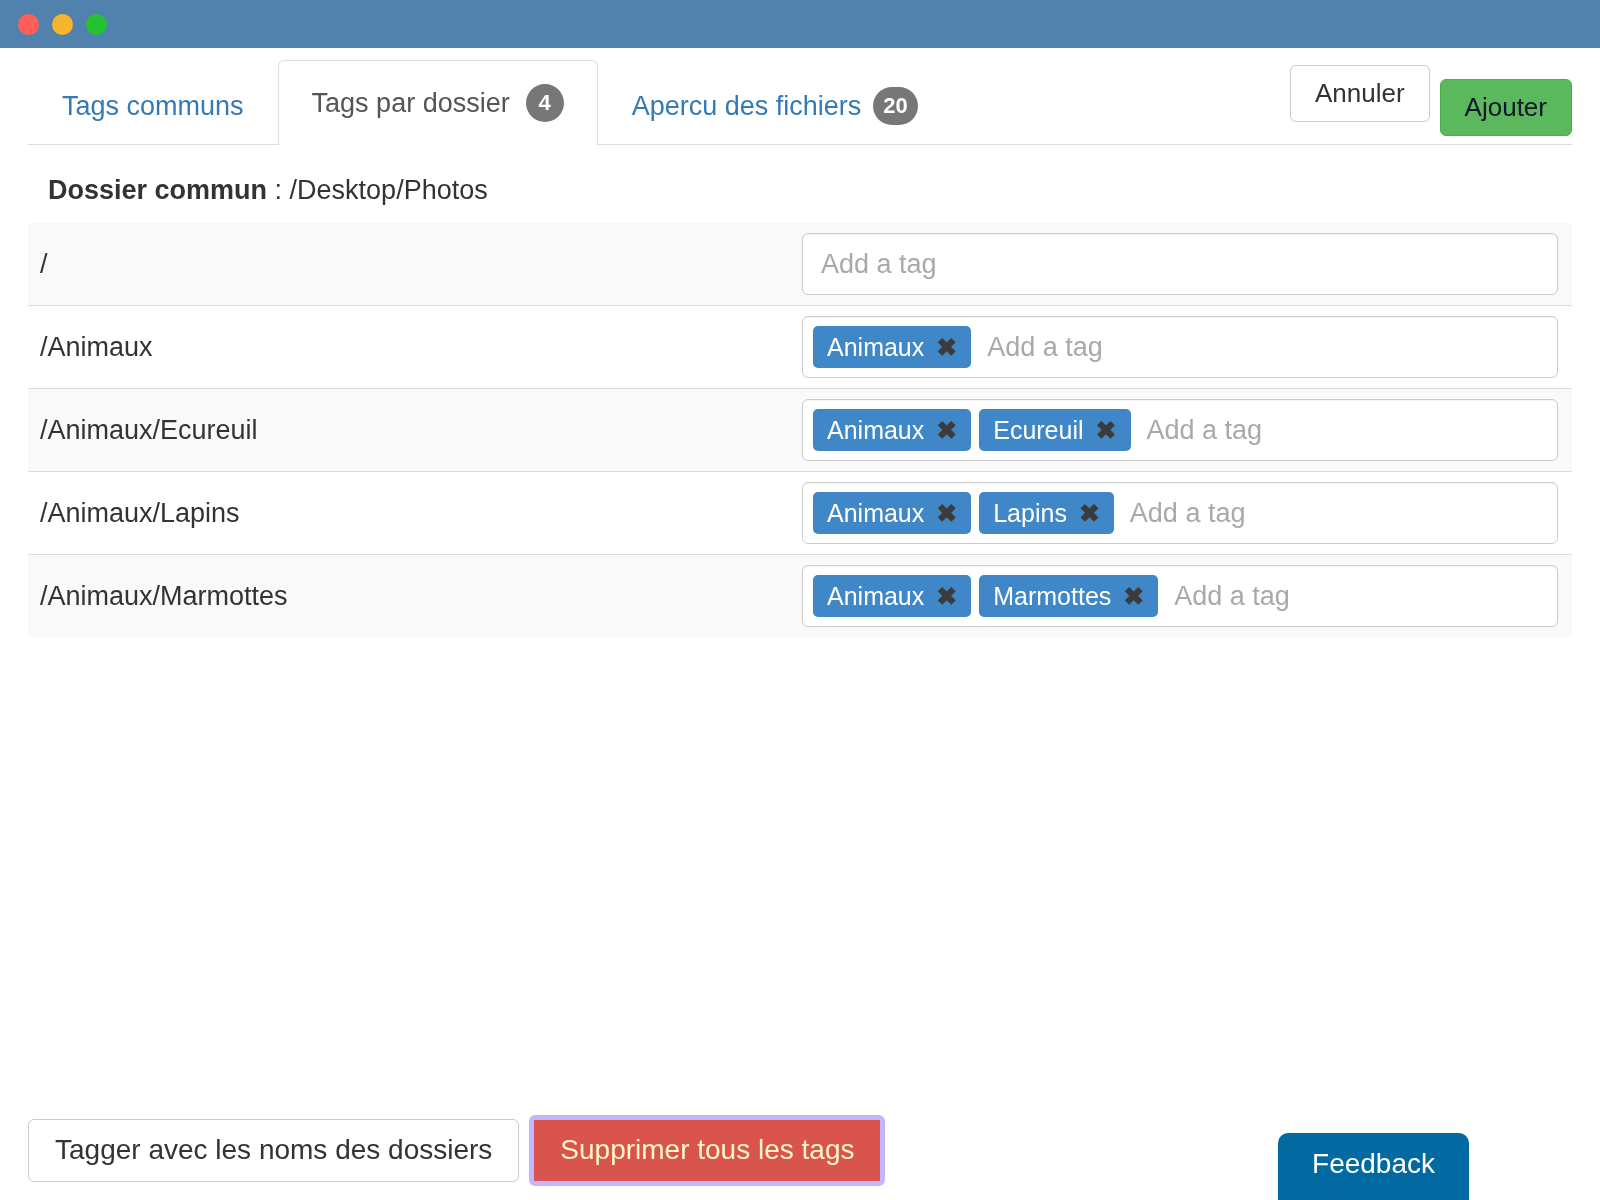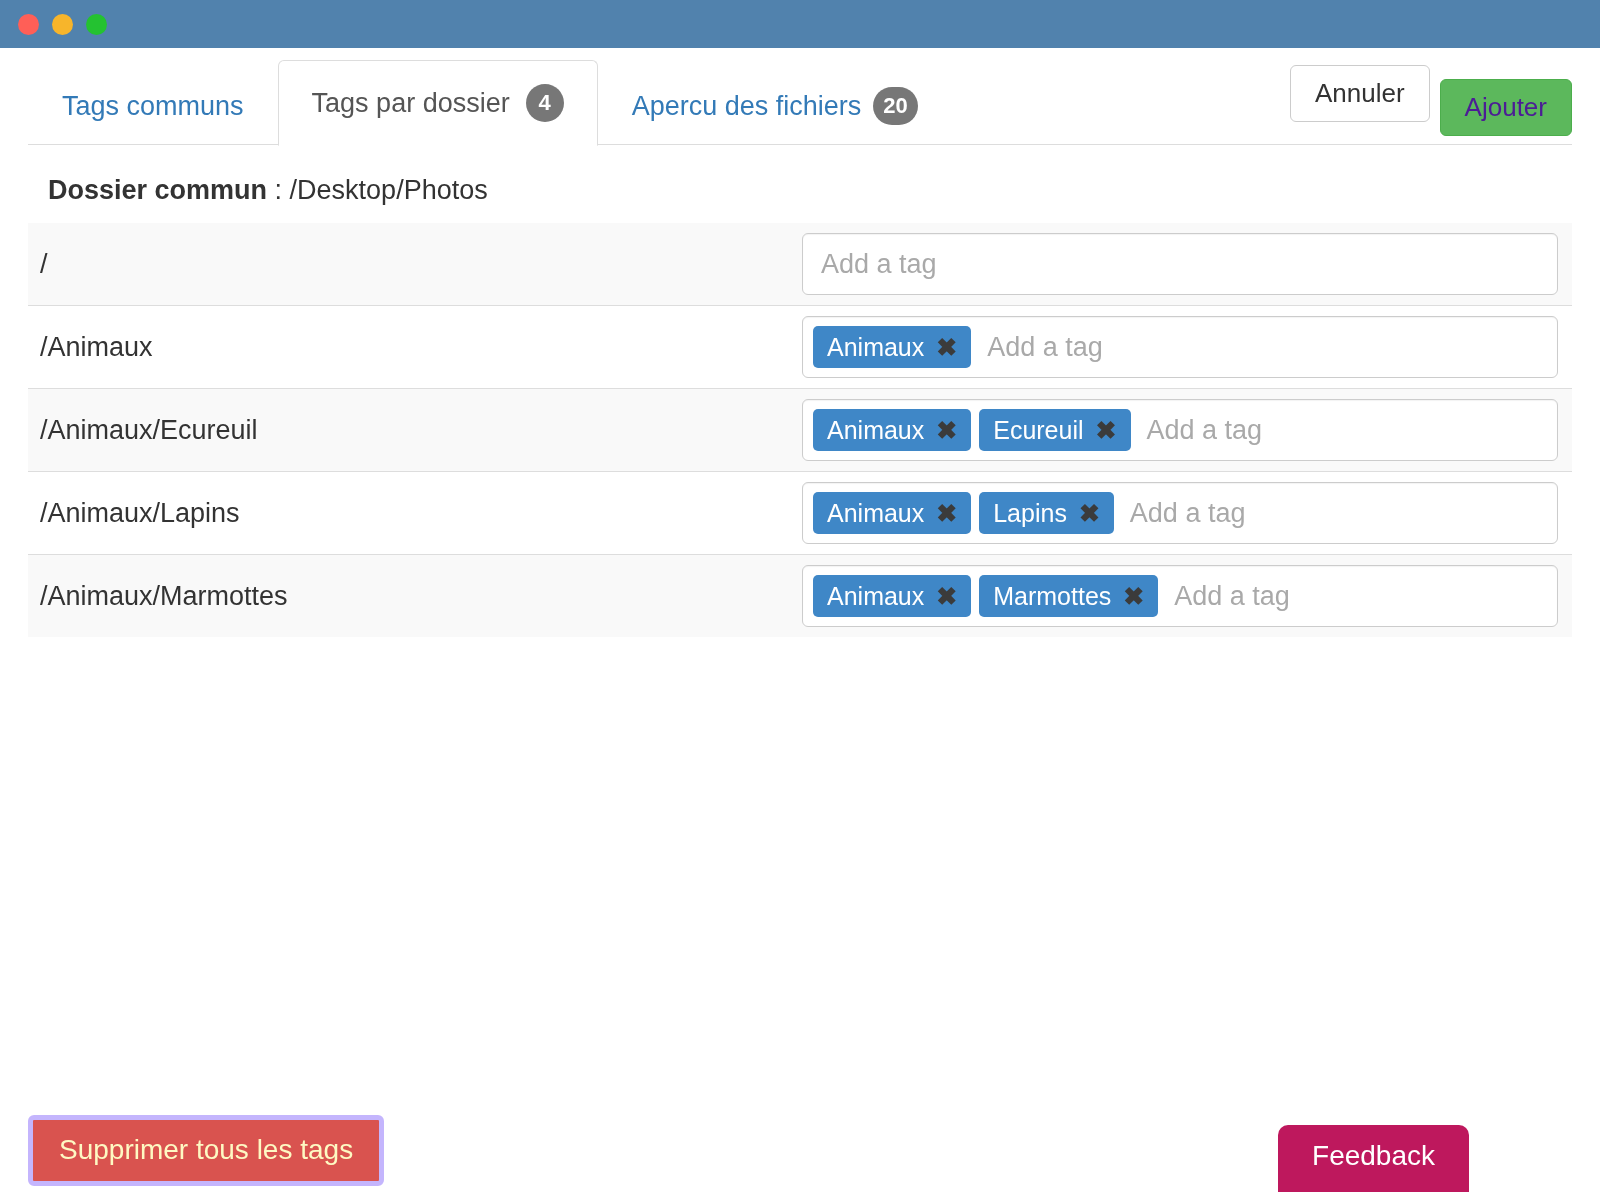--- a/index.html
+++ b/index.html
@@ -108,21 +108,21 @@
     white-space: nowrap;
   }
   .btn-default {
     background: #ffffff;
     border: 1px solid #cccccc;
     color: #333333;
   }
   .btn-success {
     background: #5cb85c;
     border: 1px solid #4cae4c;
-    color: #4c1d95;
+    color: #0f172a;
     margin-top: 28px;
   }
   .btn-danger {
     background: #d9534f;
     border: 5px solid #c4b5fd;
     color: #fef9c3;
   }
 
   
   .content {
@@ -205,22 +205,22 @@
     bottom: 14px;
     display: flex;
     align-items: center;
     gap: 10px;
   }
   .footer .btn { font-size: 28px; padding: 15px 26px; }
 
   .feedback {
     position: absolute;
     right: 131px;
-    bottom: 8px;
-    background: #be185d;
+    bottom: 0;
+    background: #0369a1;
     color: #ffffff;
     font-size: 28px;
     padding: 16px 34px 20px 34px;
     border-radius: 10px 10px 0 0;
     cursor: pointer;
     line-height: 1.1;
   }
 </style>
 </head>
 <body>
@@ -326,16 +326,17 @@
               <span class="tag-placeholder">Add a tag</span>
             </div>
           </td>
         </tr>
       </tbody>
   </table>
 
 </div>
 
 <div class="footer">
+  <button class="btn btn-default">Tagger avec les noms des dossiers</button>
   <button class="btn btn-danger">Supprimer tous les tags</button>
 </div>
 
 <div class="feedback">Feedback</div>
 
 </body></html>

